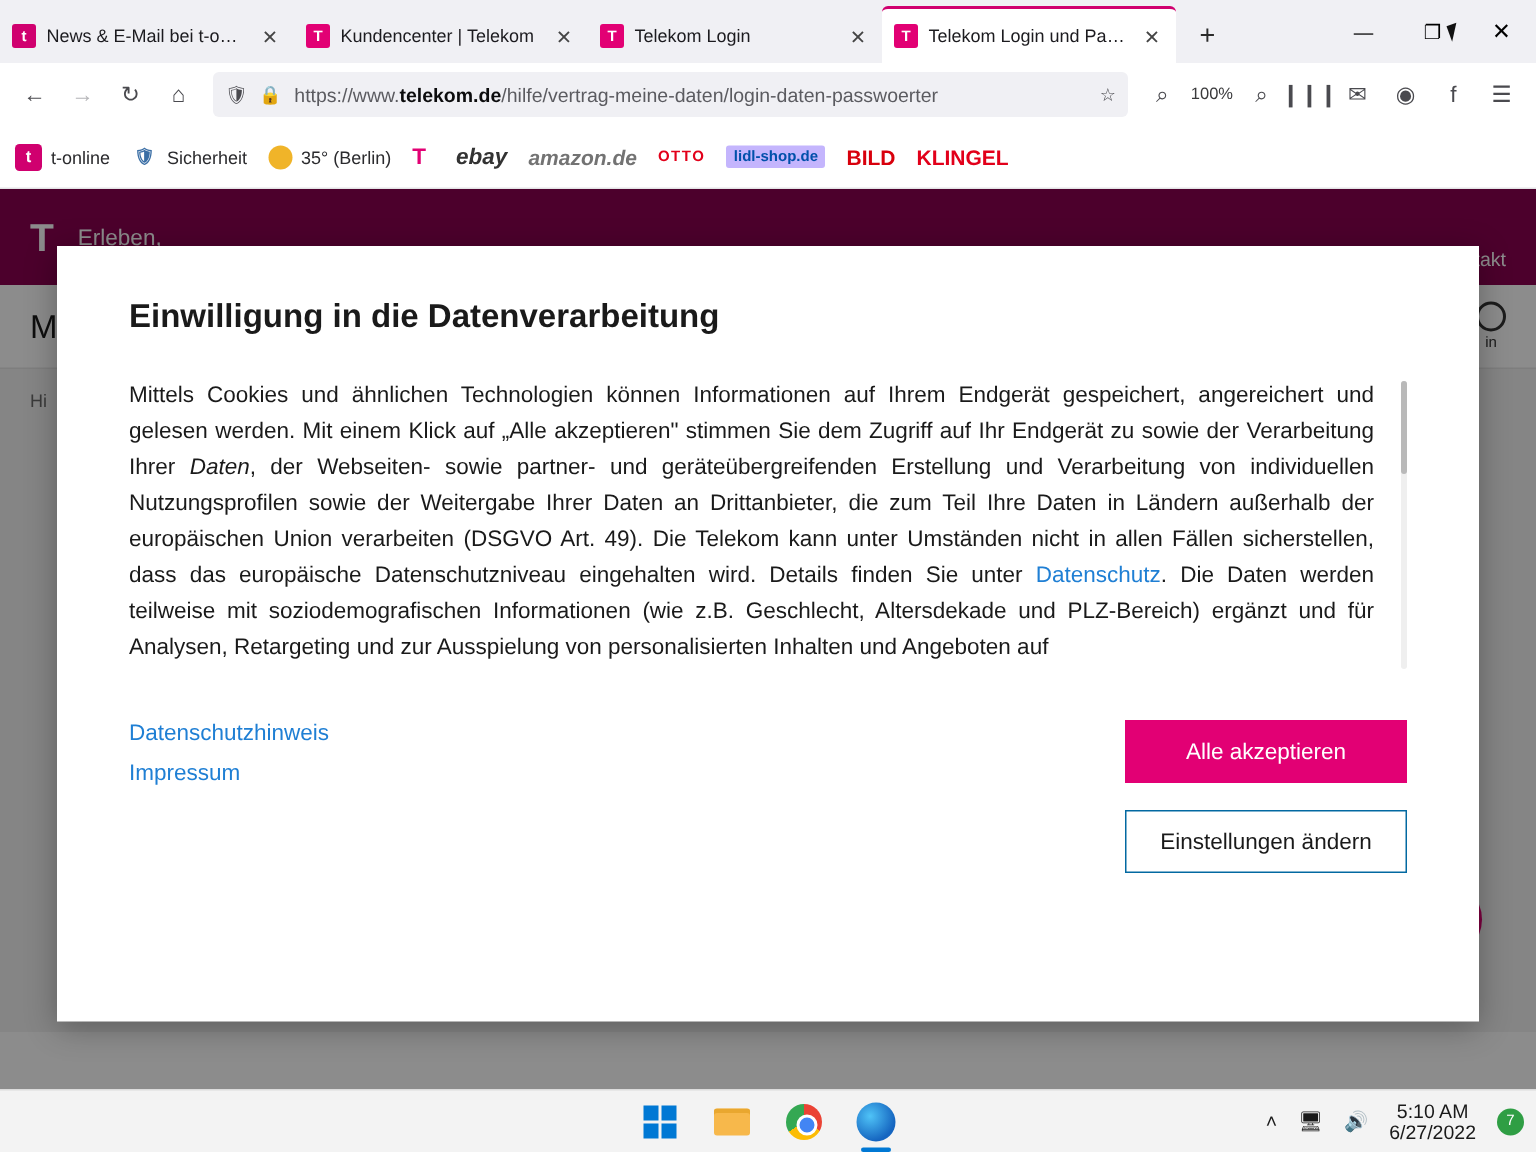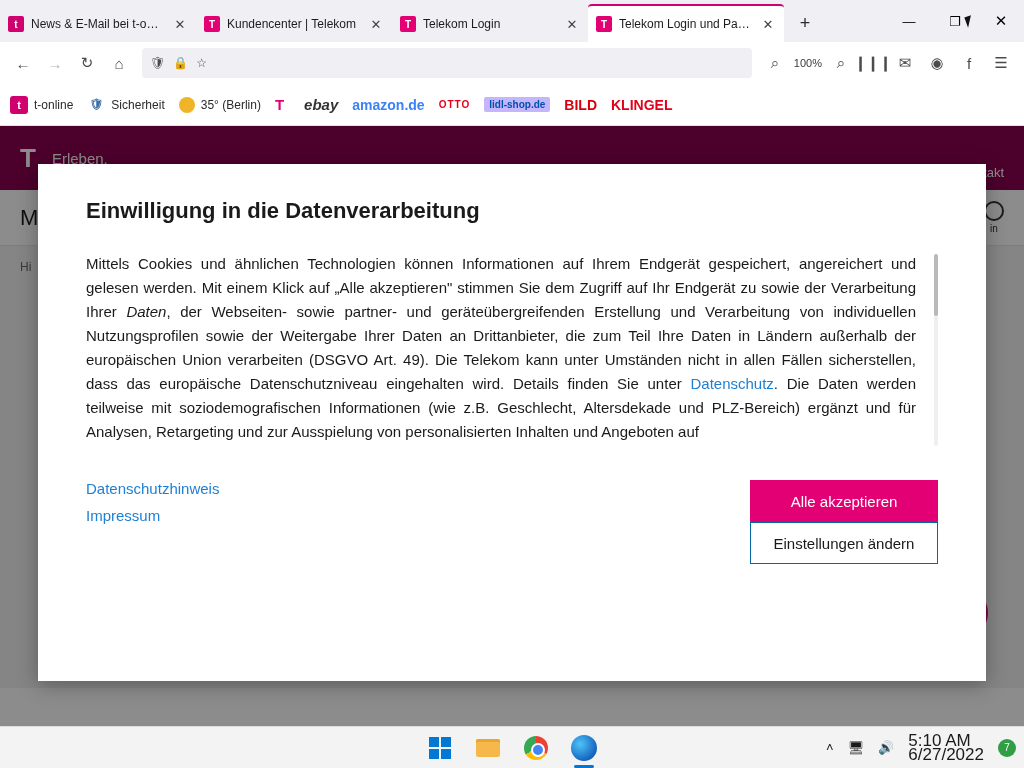--- a/index.html
+++ b/index.html
@@ -124,21 +124,21 @@
     width: 18px; height: 18px;
     display: flex; align-items: center; justify-content: center;
     font-size: 11px; font-weight: bold;
     border-radius: 3px;
   }
   .ico-tonline { background: #d0006f; color: #fff; }
   .ico-shield { color: #3a6ea5; font-size: 13px; }
   .ico-weather { width: 16px; height: 16px; border-radius: 50%; background: #f0b429; }
   .ico-magenta { color: #e20074; font-size: 15px; font-weight: bold; }
   .lbl-ebay { font-size: 15px; font-weight: bold; font-style: italic; color: #333; }
-  .lbl-amazon { font-size: 14px; font-weight: bold; color: #3b82f6; }
+  .lbl-amazon { font-size: 14px; font-weight: bold; color: #737373; font-style: italic; }
   .lbl-otto { font-size: 10px; font-weight: bold; color: #e2001a; letter-spacing: 1px; }
   .lbl-lidl { font-size: 10px; color: #0050aa; background: #c4b5fd; padding: 2px 5px; border-radius: 2px; font-weight: bold; }
   .lbl-bild { font-size: 14px; font-weight: bold; color: #d8000c; }
   .lbl-klingel { font-size: 14px; font-weight: bold; color: #e2001a; }
 
   
   .page {
     position: absolute; top: 126px; left: 0; width: 1024px; height: 600px;
     background: #ffffff;
     overflow: hidden;
@@ -261,21 +261,21 @@
     display: flex;
     align-items: flex-start;
     justify-content: space-between;
   }
   .footer-links {
     display: flex; flex-direction: column; gap: 10px;
     font-size: 15px;
   }
   .footer-links a { color: #1f7fd4; text-decoration: none; }
   .footer-buttons {
-    display: flex; flex-direction: column; gap: 0;
+    display: flex; flex-direction: column; gap: 18px;
     align-items: center;
   }
   .btn {
     width: 188px; height: 42px;
     display: flex; align-items: center; justify-content: center;
     font-size: 15px;
     border: 1px solid transparent;
     background: #e20074; color: #ffffff;
     font-family: "Liberation Sans", sans-serif;
     cursor: pointer;
@@ -326,21 +326,21 @@
   .active-underline {
     position: absolute; bottom: -7px; left: 3px;
     width: 20px; height: 3px; background: #0078d4; border-radius: 2px;
   }
   .tb-right {
     position: absolute; right: 8px;
     display: flex; align-items: center; gap: 14px;
     font-size: 11px; color: #1a1a1a;
   }
   .tray-ico { font-size: 13px; color: #1a1a1a; }
-  .clock { text-align: left; line-height: 14px; font-size: 17px; }
+  .clock { text-align: center; line-height: 14px; font-size: 13px; }
   .notif-badge {
     width: 18px; height: 18px; border-radius: 50%;
     background: #2f9e44; color: #fff;
     display: flex; align-items: center; justify-content: center;
     font-size: 10px;
   }
   .cursor {
     position: absolute;
     left: 966px; top: 16px;
     width: 0; height: 0;
@@ -386,20 +386,23 @@
 
   <div class="navbar">
     <div class="navbtn">←</div>
     <div class="navbtn dim">→</div>
     <div class="navbtn">↻</div>
     <div class="navbtn">⌂</div>
 
     <div class="urlbar">
       <span class="u-icon">🛡</span>
       <span class="u-icon">🔒</span>
+      <span class="url-text">
+        <span class="path">https://www.</span><b>telekom.de</b><span class="path">/hilfe/vertrag-meine-daten/login-daten-passwoerter</span>
+      </span>
       <span class="u-icon">☆</span>
     </div>
 
     <div class="navbtn">⌕</div>
     <div class="zoomlevel">100%</div>
     <div class="navbtn">⌕</div>
     <div class="navbtn">❙❙❙</div>
     <div class="navbtn">✉</div>
     <div class="navbtn">◉</div>
     <div class="navbtn">f</div>

